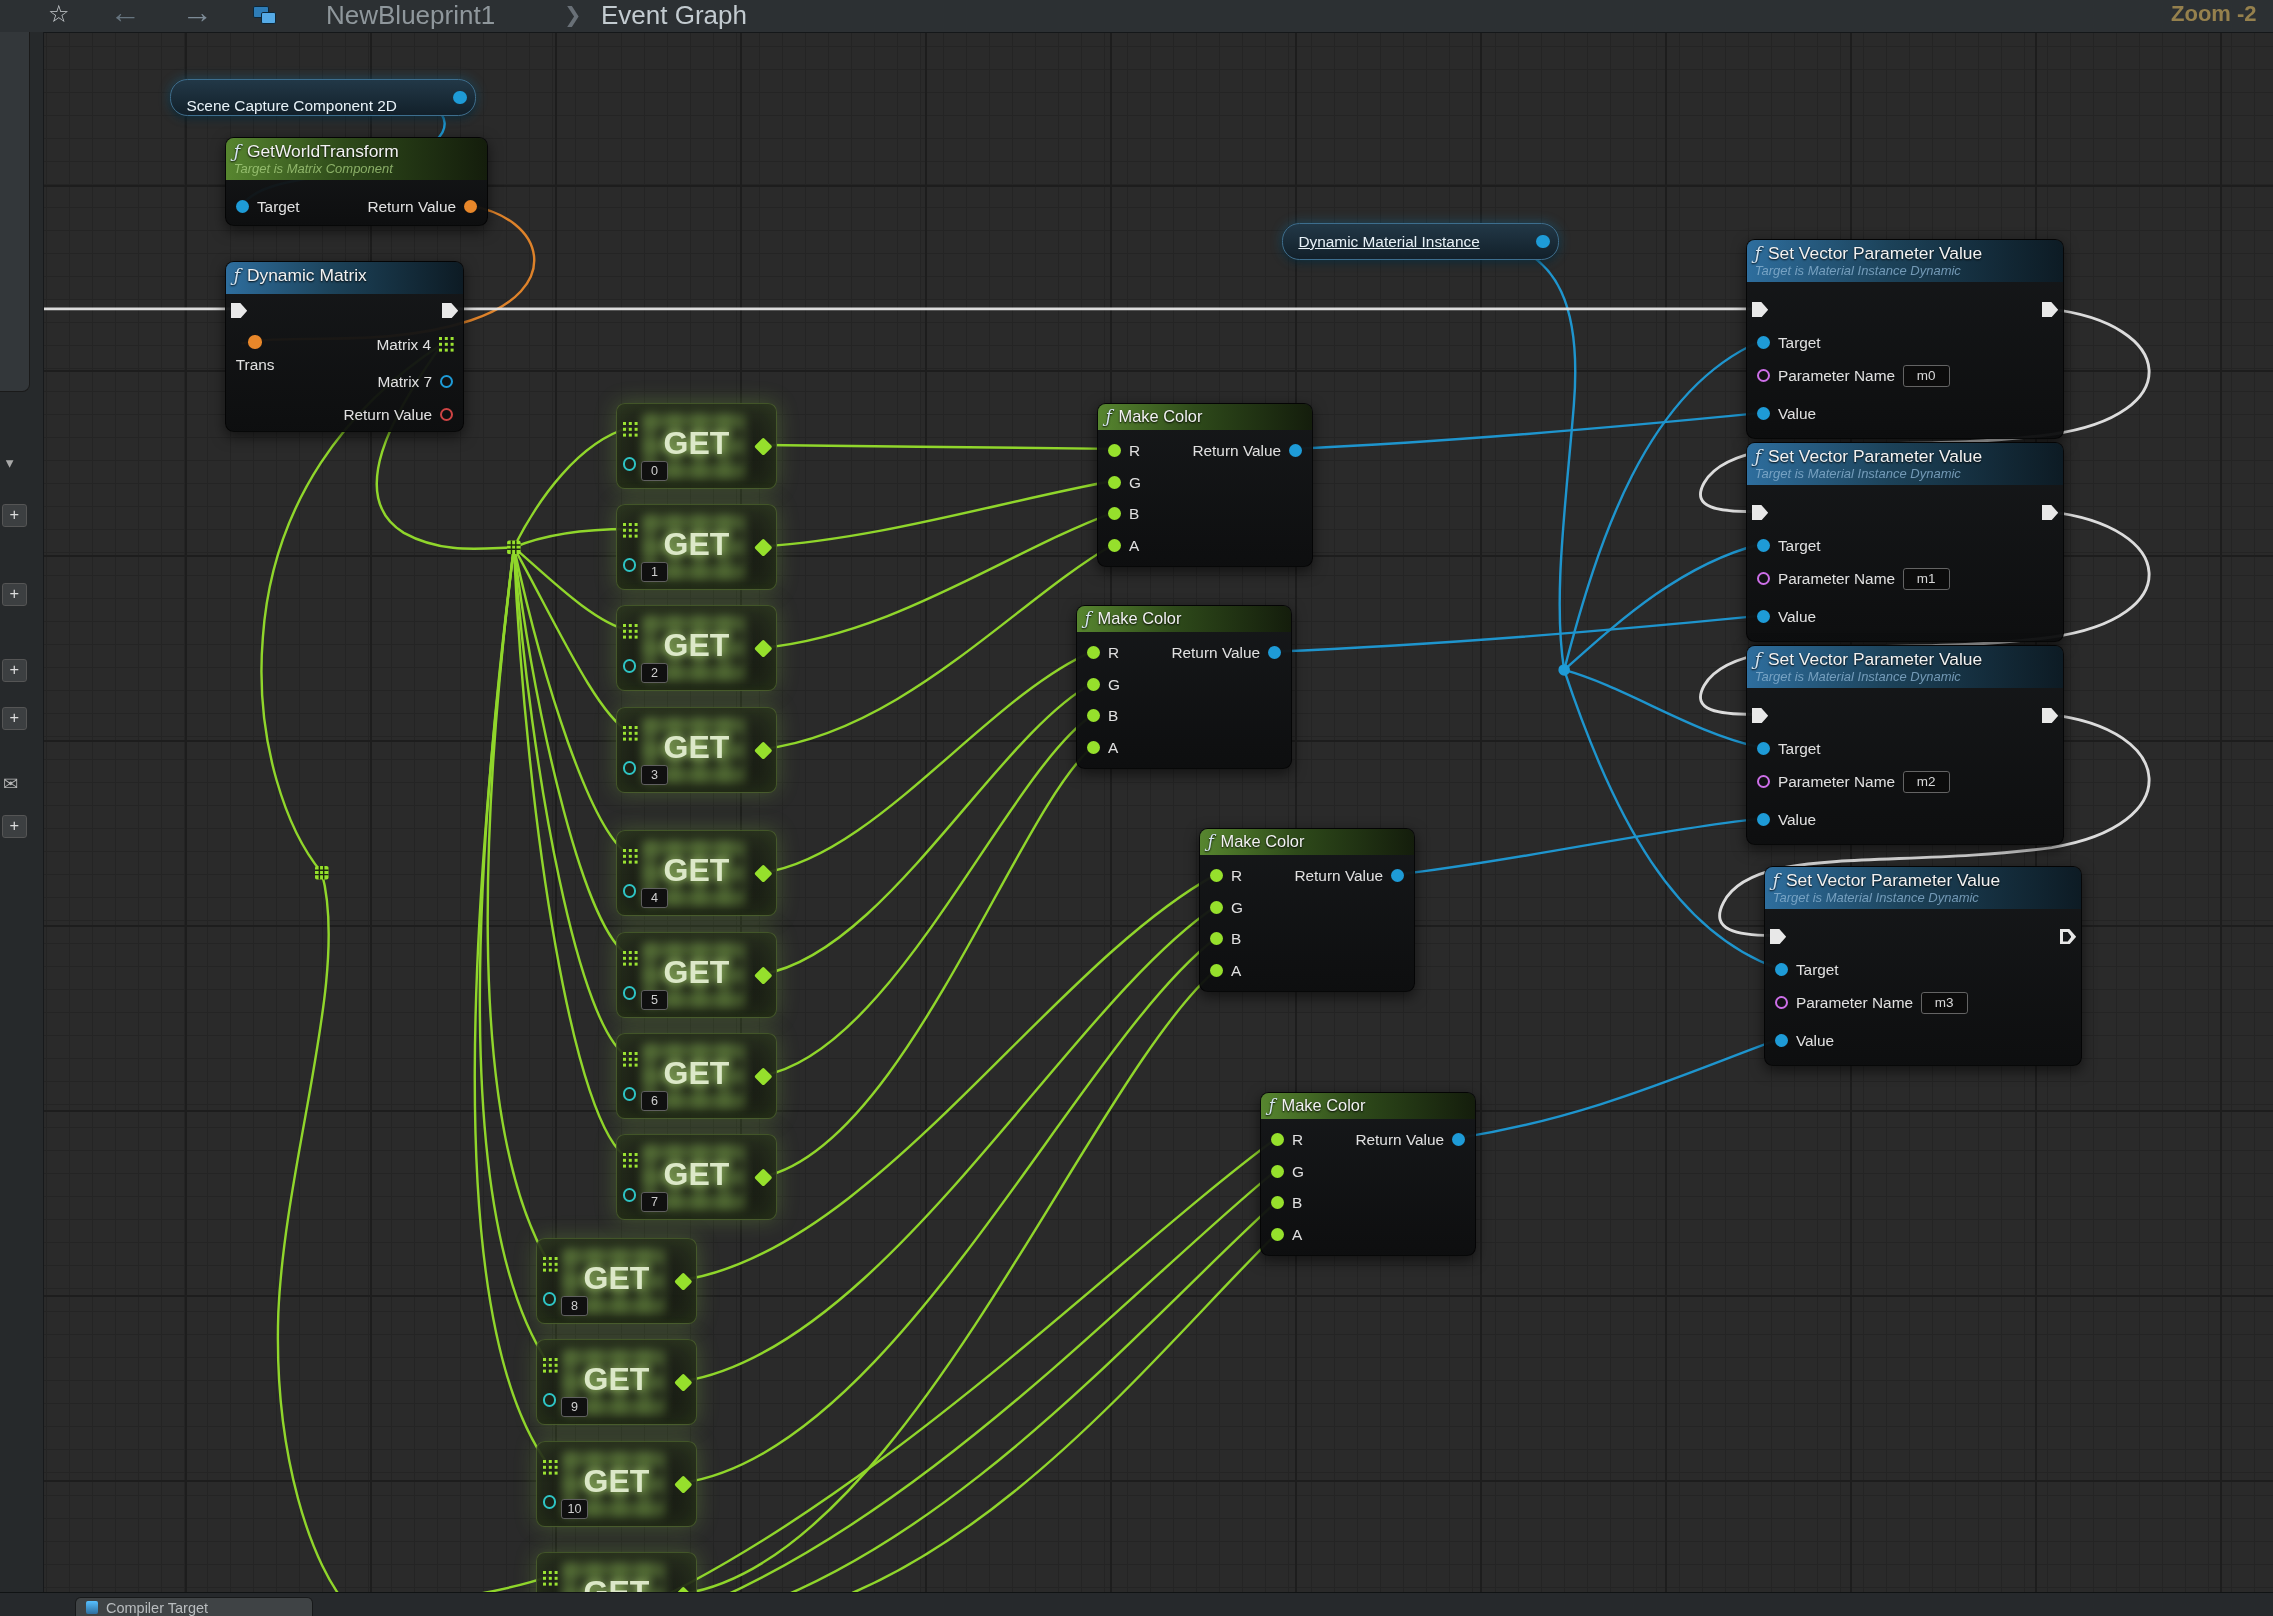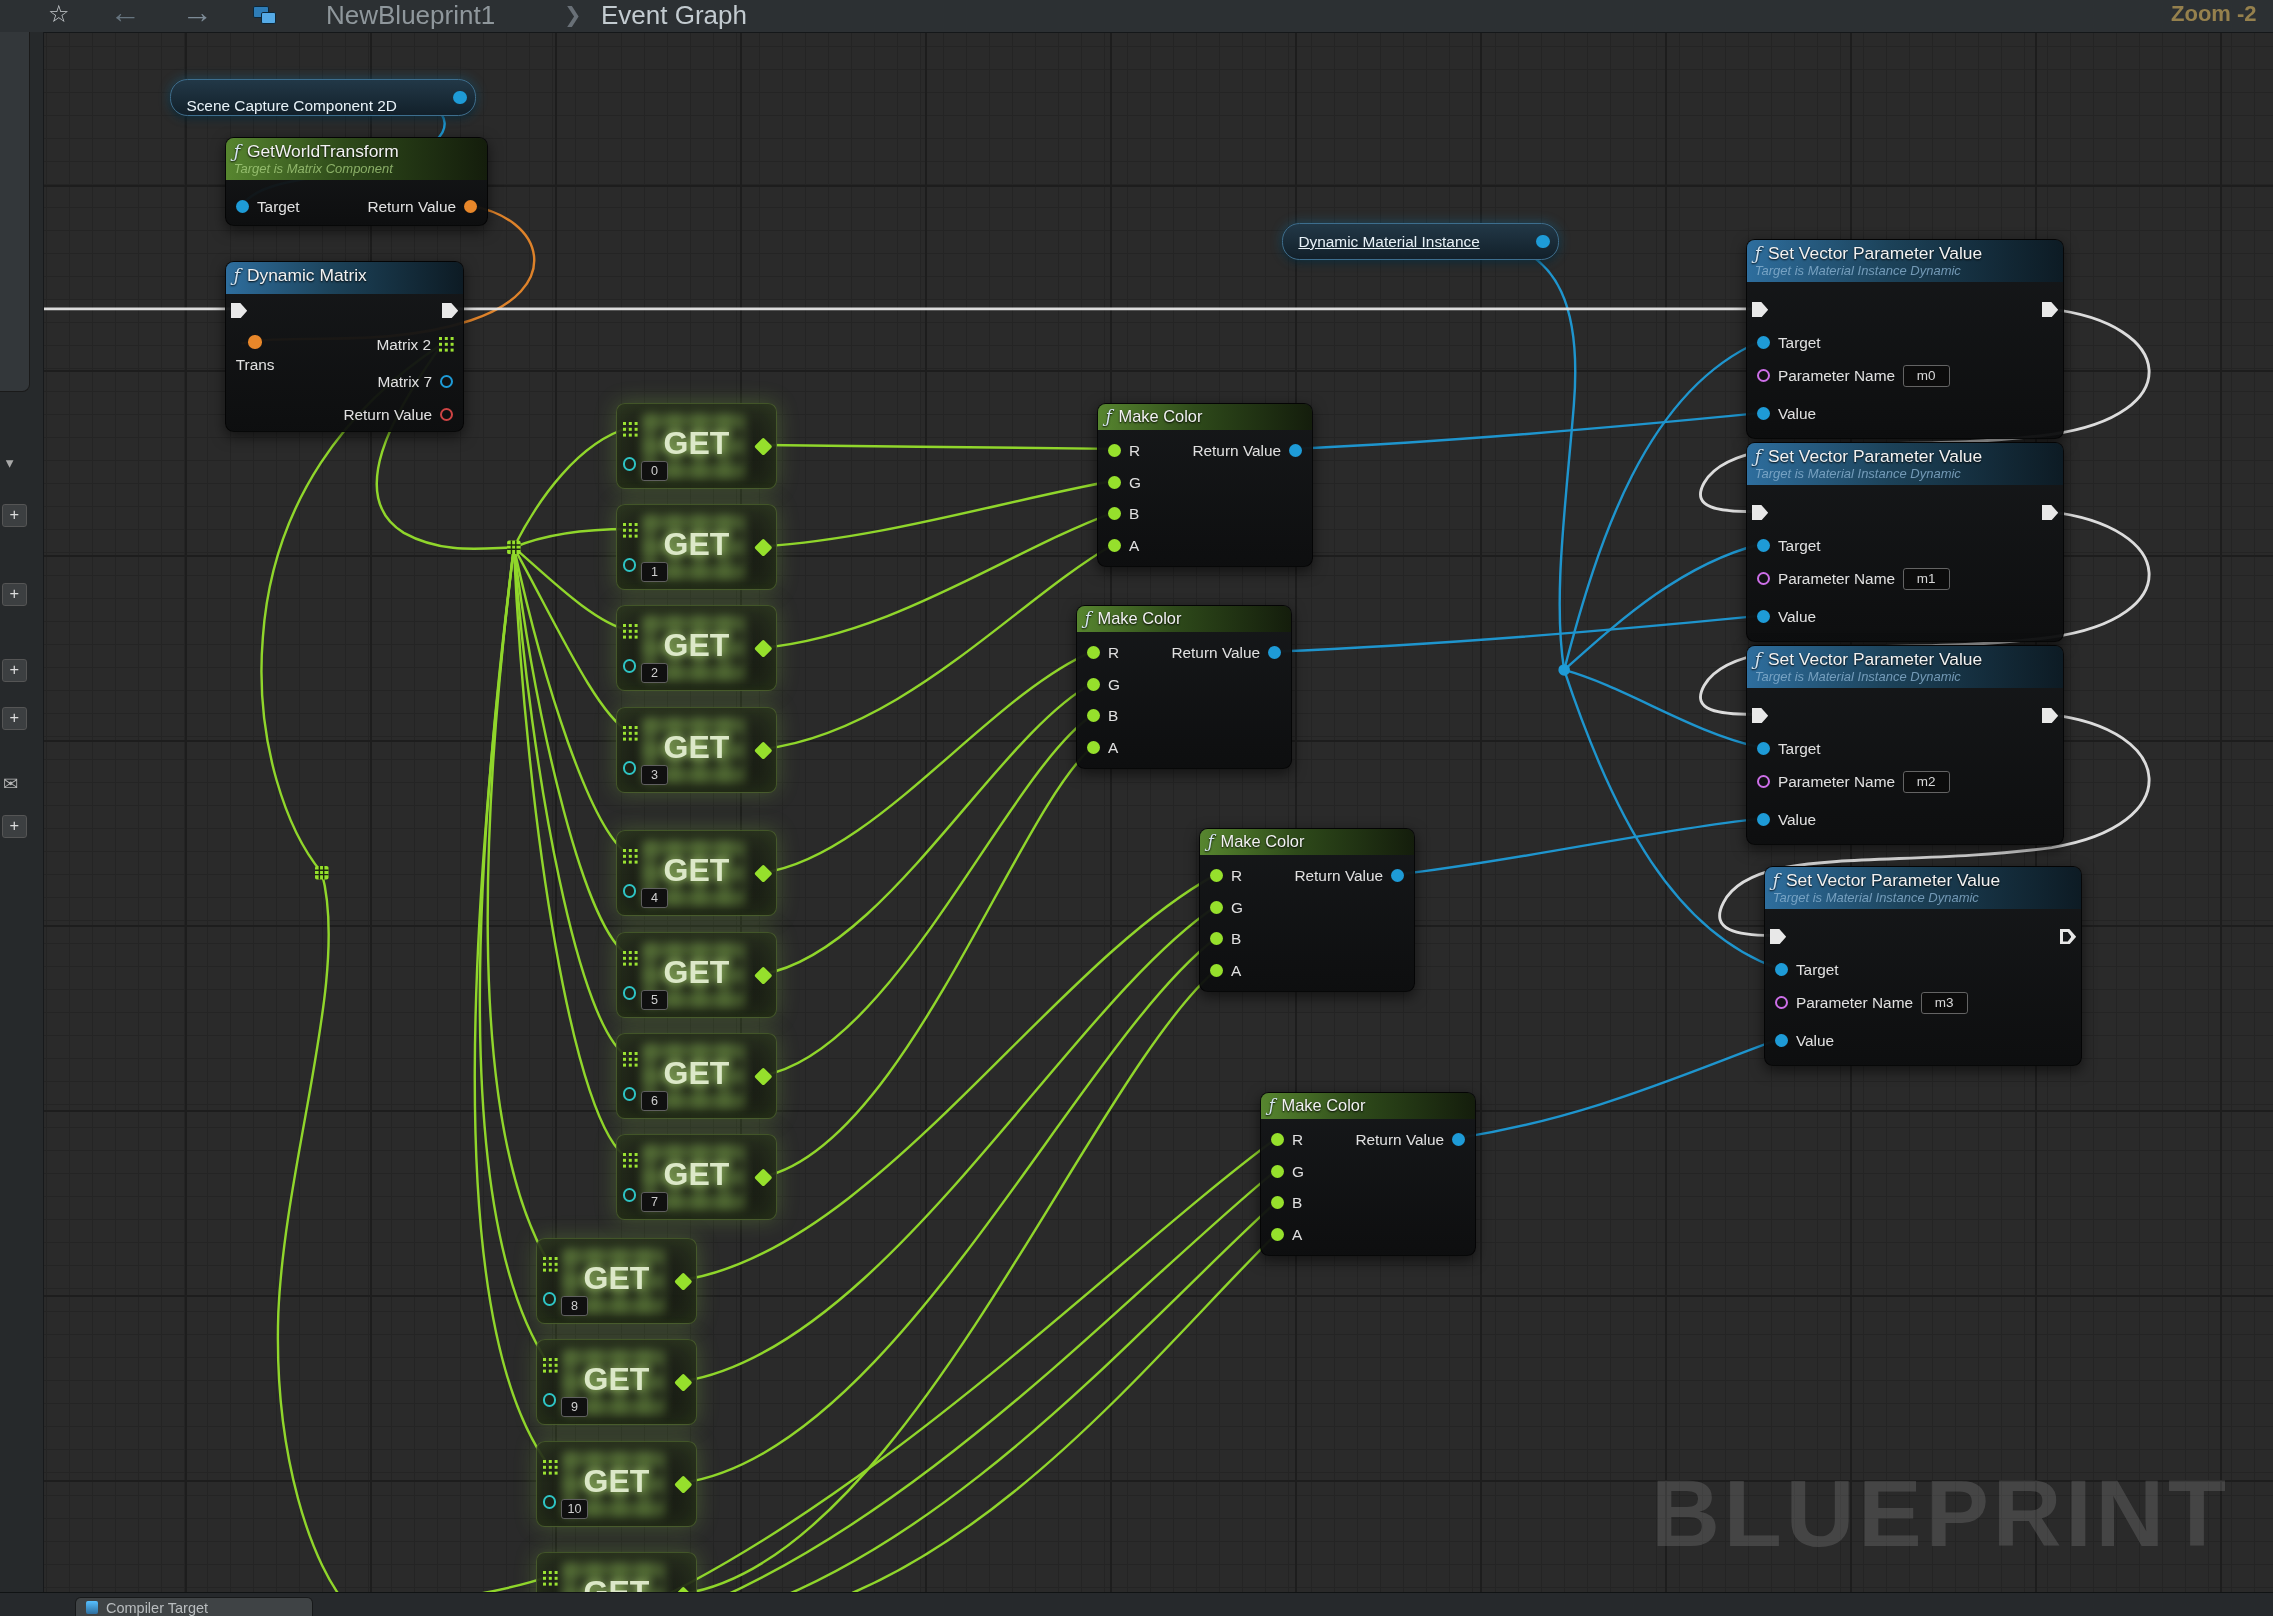--- a/index.html
+++ b/index.html
@@ -103,21 +103,20 @@
     border:1px solid #5f5f5f;border-radius:2.9px;color:#cfcfcf;font-size:12.6px;line-height:18.3px;
     text-align:center;padding:0 2.9px;}
   .pin-diamond{position:absolute;right:6.8px;top:36px;width:12.6px;height:12.6px;background:#96e02c;
     transform:rotate(45deg);border-radius:1.9px;}
 </style>
 </head>
 <body>
 
 <div class="canvas">
 
-  <div class="watermark">BLUEPRINT</div>
 
   <svg class="wires" width="2274" height="1616" viewBox="0 0 2355 1674">
     <g stroke="#96e02c" stroke-width="2.5" fill="none" opacity="0.95">
       <path d="M 458 356 C 405 430, 358 515, 418 552 C 458 574, 498 568, 532 567"></path>
       <path d="M 458 356 C 360 420, 282 520, 272 660 C 263 770, 298 862, 333 904"></path>
       <path d="M 333 904 C 362 1010, 295 1200, 288 1360 C 283 1505, 322 1625, 364 1668"></path>
       <path d="M 532 567 C 558 515, 600 458, 651 443"></path>
       <path d="M 532 567 C 568 552, 612 548, 651 548"></path>
       <path d="M 532 567 C 570 600, 615 645, 651 653"></path>
       <path d="M 532 567 C 575 645, 618 740, 651 758"></path>
@@ -207,21 +206,21 @@
     <div class="hdr hdr-blue" style="height:25px;">
       <div class="hdr-title"><span class="fn">ƒ</span><span>Dynamic Matrix</span></div>
     </div>
     <span class="pin-exec" style="left:4.8px;top:41px;"></span>
     <span class="pin-exec" style="right:4.8px;top:41px;"></span>
     <div class="prow" style="top:73px;flex-direction:column;">
       <span class="pin filled orange"></span>
       <span class="plabel">Trans</span>
     </div>
     <div class="prow r" style="top:73px;">
-      <span class="plabel">Matrix 2</span>
+      <span class="plabel">Matrix 4</span>
       <span class="pin-grid inline"></span>
     </div>
     <div class="prow r" style="top:110px;">
       <span class="plabel">Matrix 7</span>
       <span class="pin hollow blue"></span>
     </div>
     <div class="prow r" style="top:143px;">
       <span class="plabel">Return Value</span>
       <span class="pin hollow red"></span>
     </div>

